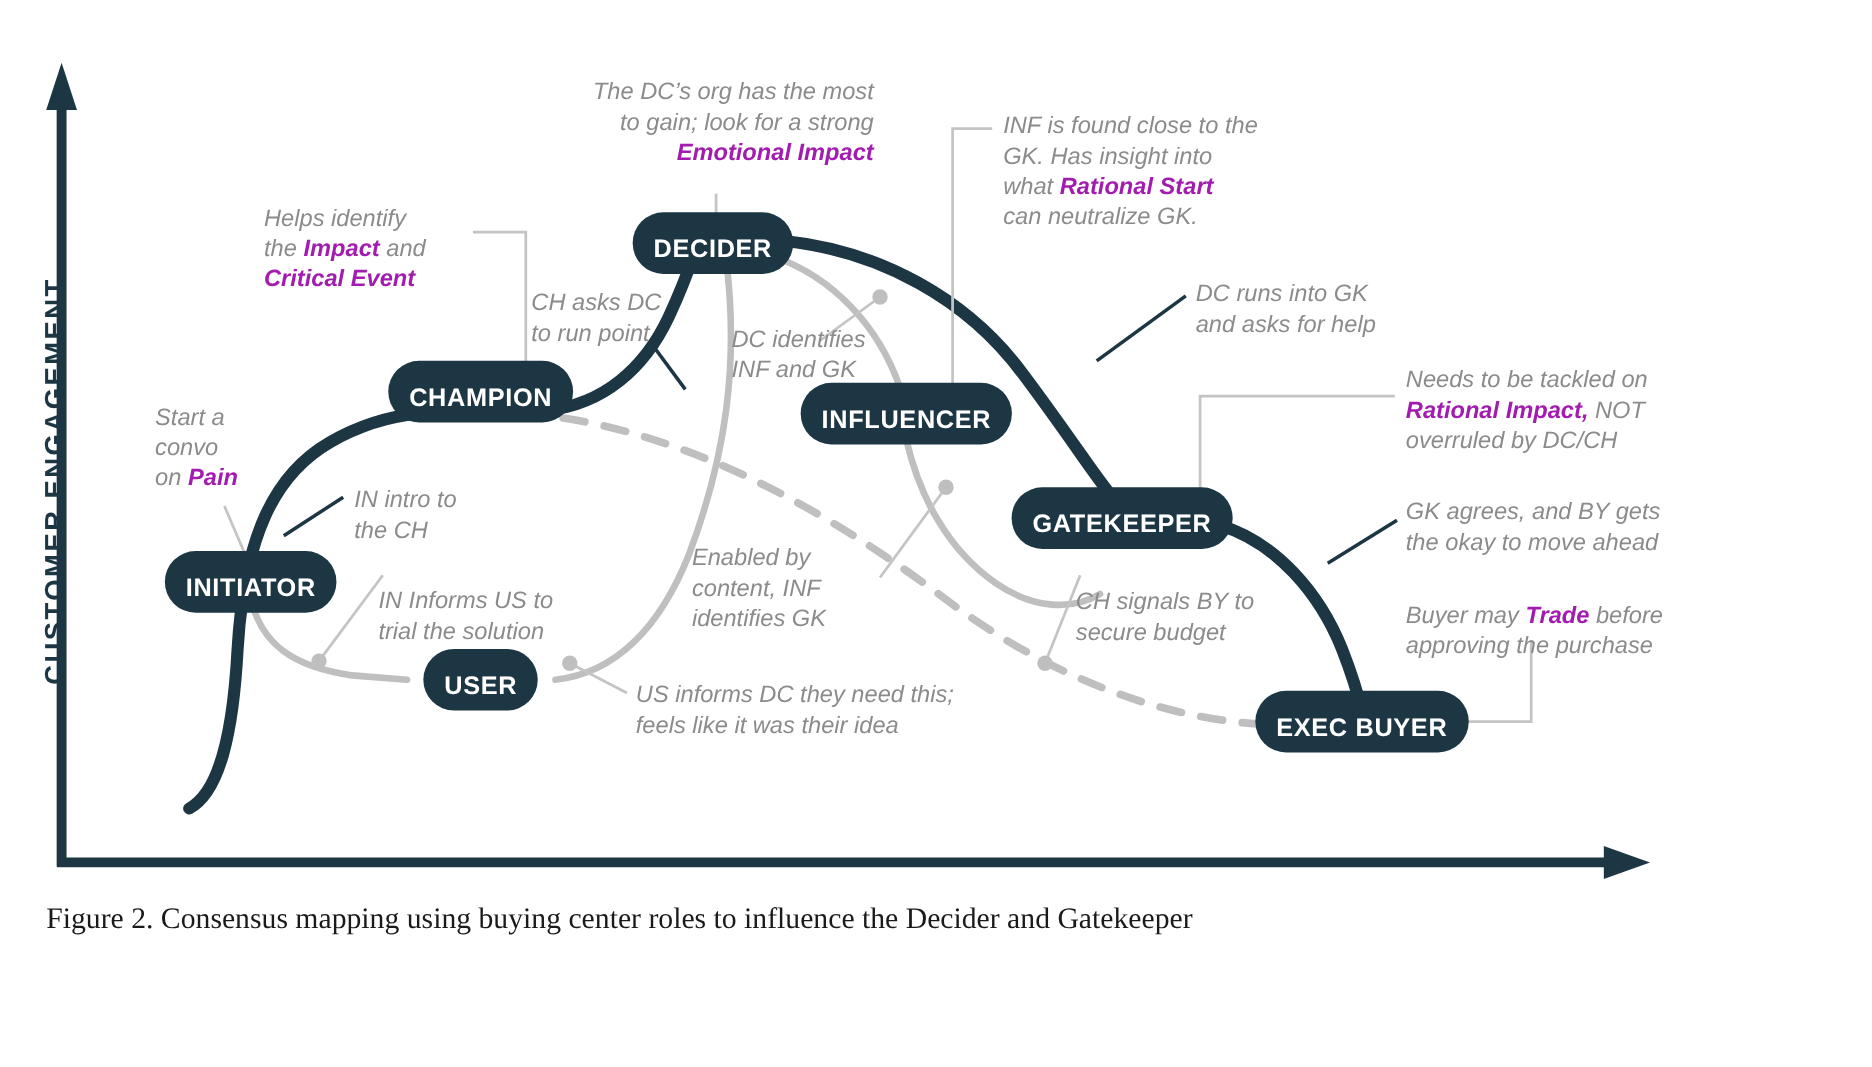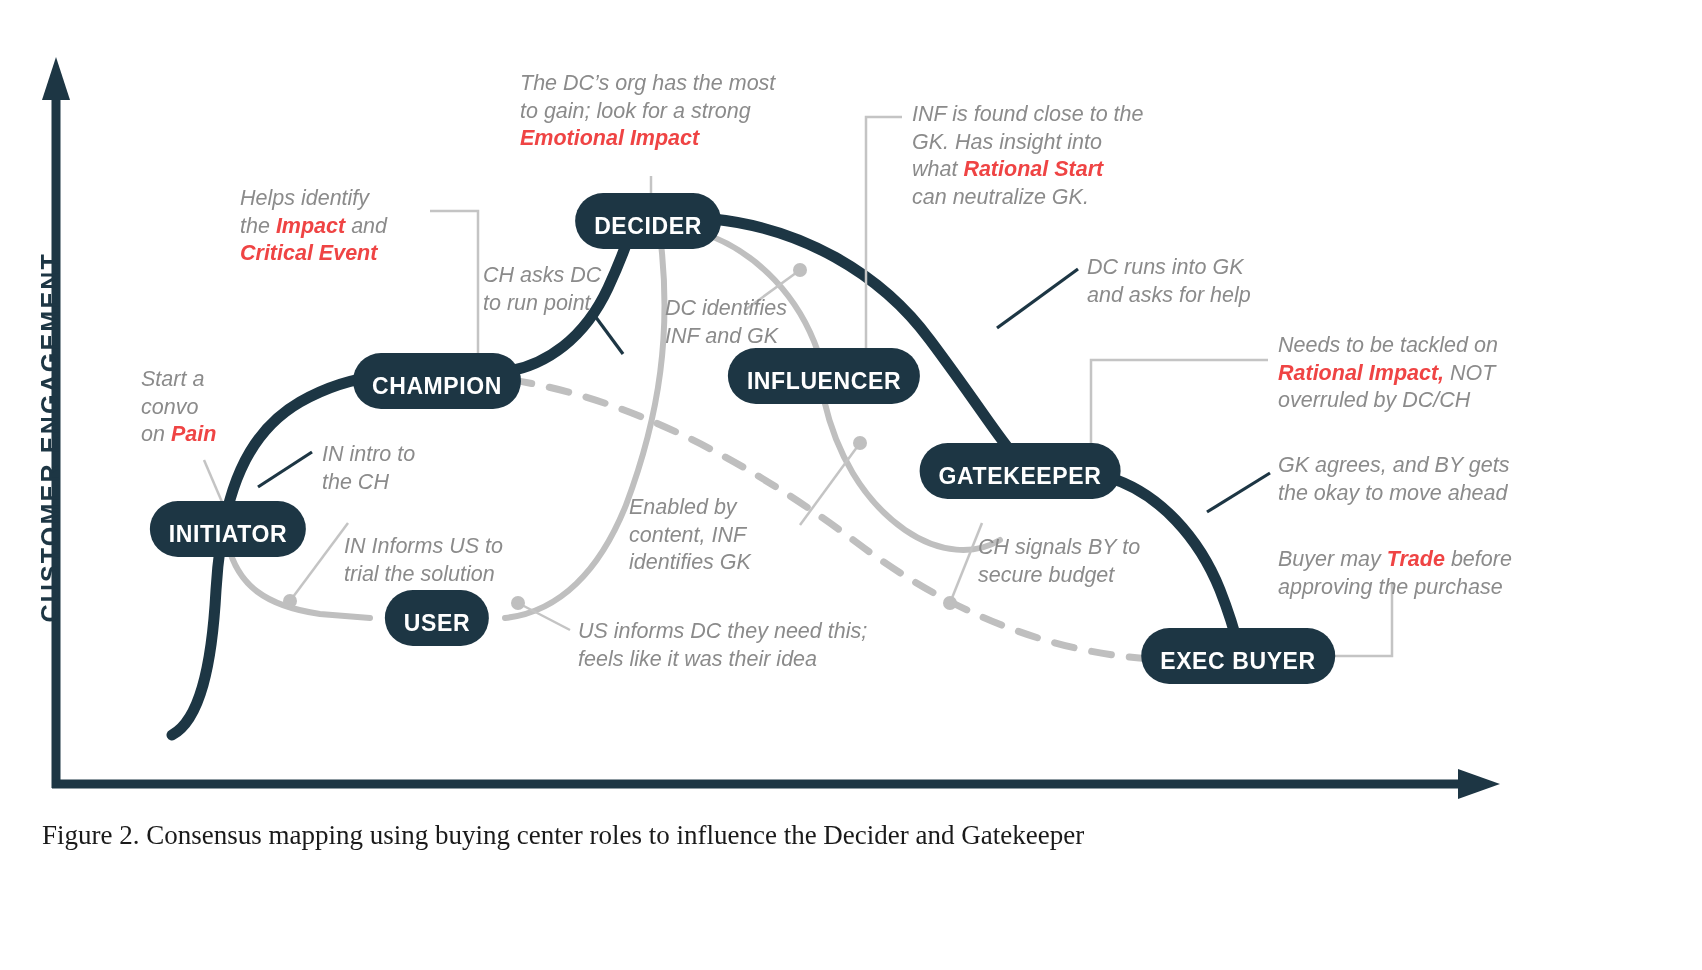--- a/index.html
+++ b/index.html
@@ -49,21 +49,21 @@
     position: absolute;
     font-family: "Liberation Sans", sans-serif;
     font-style: italic;
     font-size: 21.5px;
     line-height: 1.28;
     color: #8b8b8b;
     white-space: pre-line;
     z-index: 5;
   }
   .note b {
-    color: #ef4444;
+    color: #a21caf;
     font-weight: bold;
   }
   .note .plain {
     color: #8b8b8b;
     font-weight: normal;
     font-style: italic;
   }
 
   
   #axis-label {
@@ -171,28 +171,28 @@
       <circle cx="518" cy="603" r="7"></circle>
       <circle cx="800" cy="270" r="7"></circle>
       <circle cx="860" cy="443" r="7"></circle>
       <circle cx="950" cy="603" r="7"></circle>
     </g>
   </svg>
 
   <div id="axis-label">CUSTOMER  ENGAGEMENT</div>
 
   <div class="node" style="left:228px; top:529px;">INITIATOR</div>
-  <div class="node" style="left:437px; top:381px;">CHAMPION</div>
+  <div class="node" style="left:437px; top:356px;">CHAMPION</div>
   <div class="node" style="left:648px; top:221px;">DECIDER</div>
   <div class="node" style="left:437px; top:618px;">USER</div>
   <div class="node" style="left:824px; top:376px;">INFLUENCER</div>
   <div class="node" style="left:1020px;top:471px;">GATEKEEPER</div>
   <div class="node" style="left:1238px;top:656px;">EXEC BUYER</div>
 
-  <div class="note" style="left:520px;  top:70px;"><span class="plain">The DC’s org has the most
+  <div class="note" style="left:539px;  top:70px;text-align:right;"><span class="plain">The DC’s org has the most
 to gain; look for a strong
 </span><b>Emotional Impact</b></div>
   <div class="note" style="left:912px;  top:101px;"><span class="plain">INF is found close to the
 GK. Has insight into
 what </span><b>Rational Start</b><span class="plain">
 can neutralize GK.</span></div>
   <div class="note" style="left:240px;  top:185px;"><span class="plain">Helps identify
 the </span><b>Impact</b><span class="plain"> and
 </span><b>Critical Event</b></div>
   <div class="note" style="left:483px;  top:262px;"><span class="plain">CH asks DC

